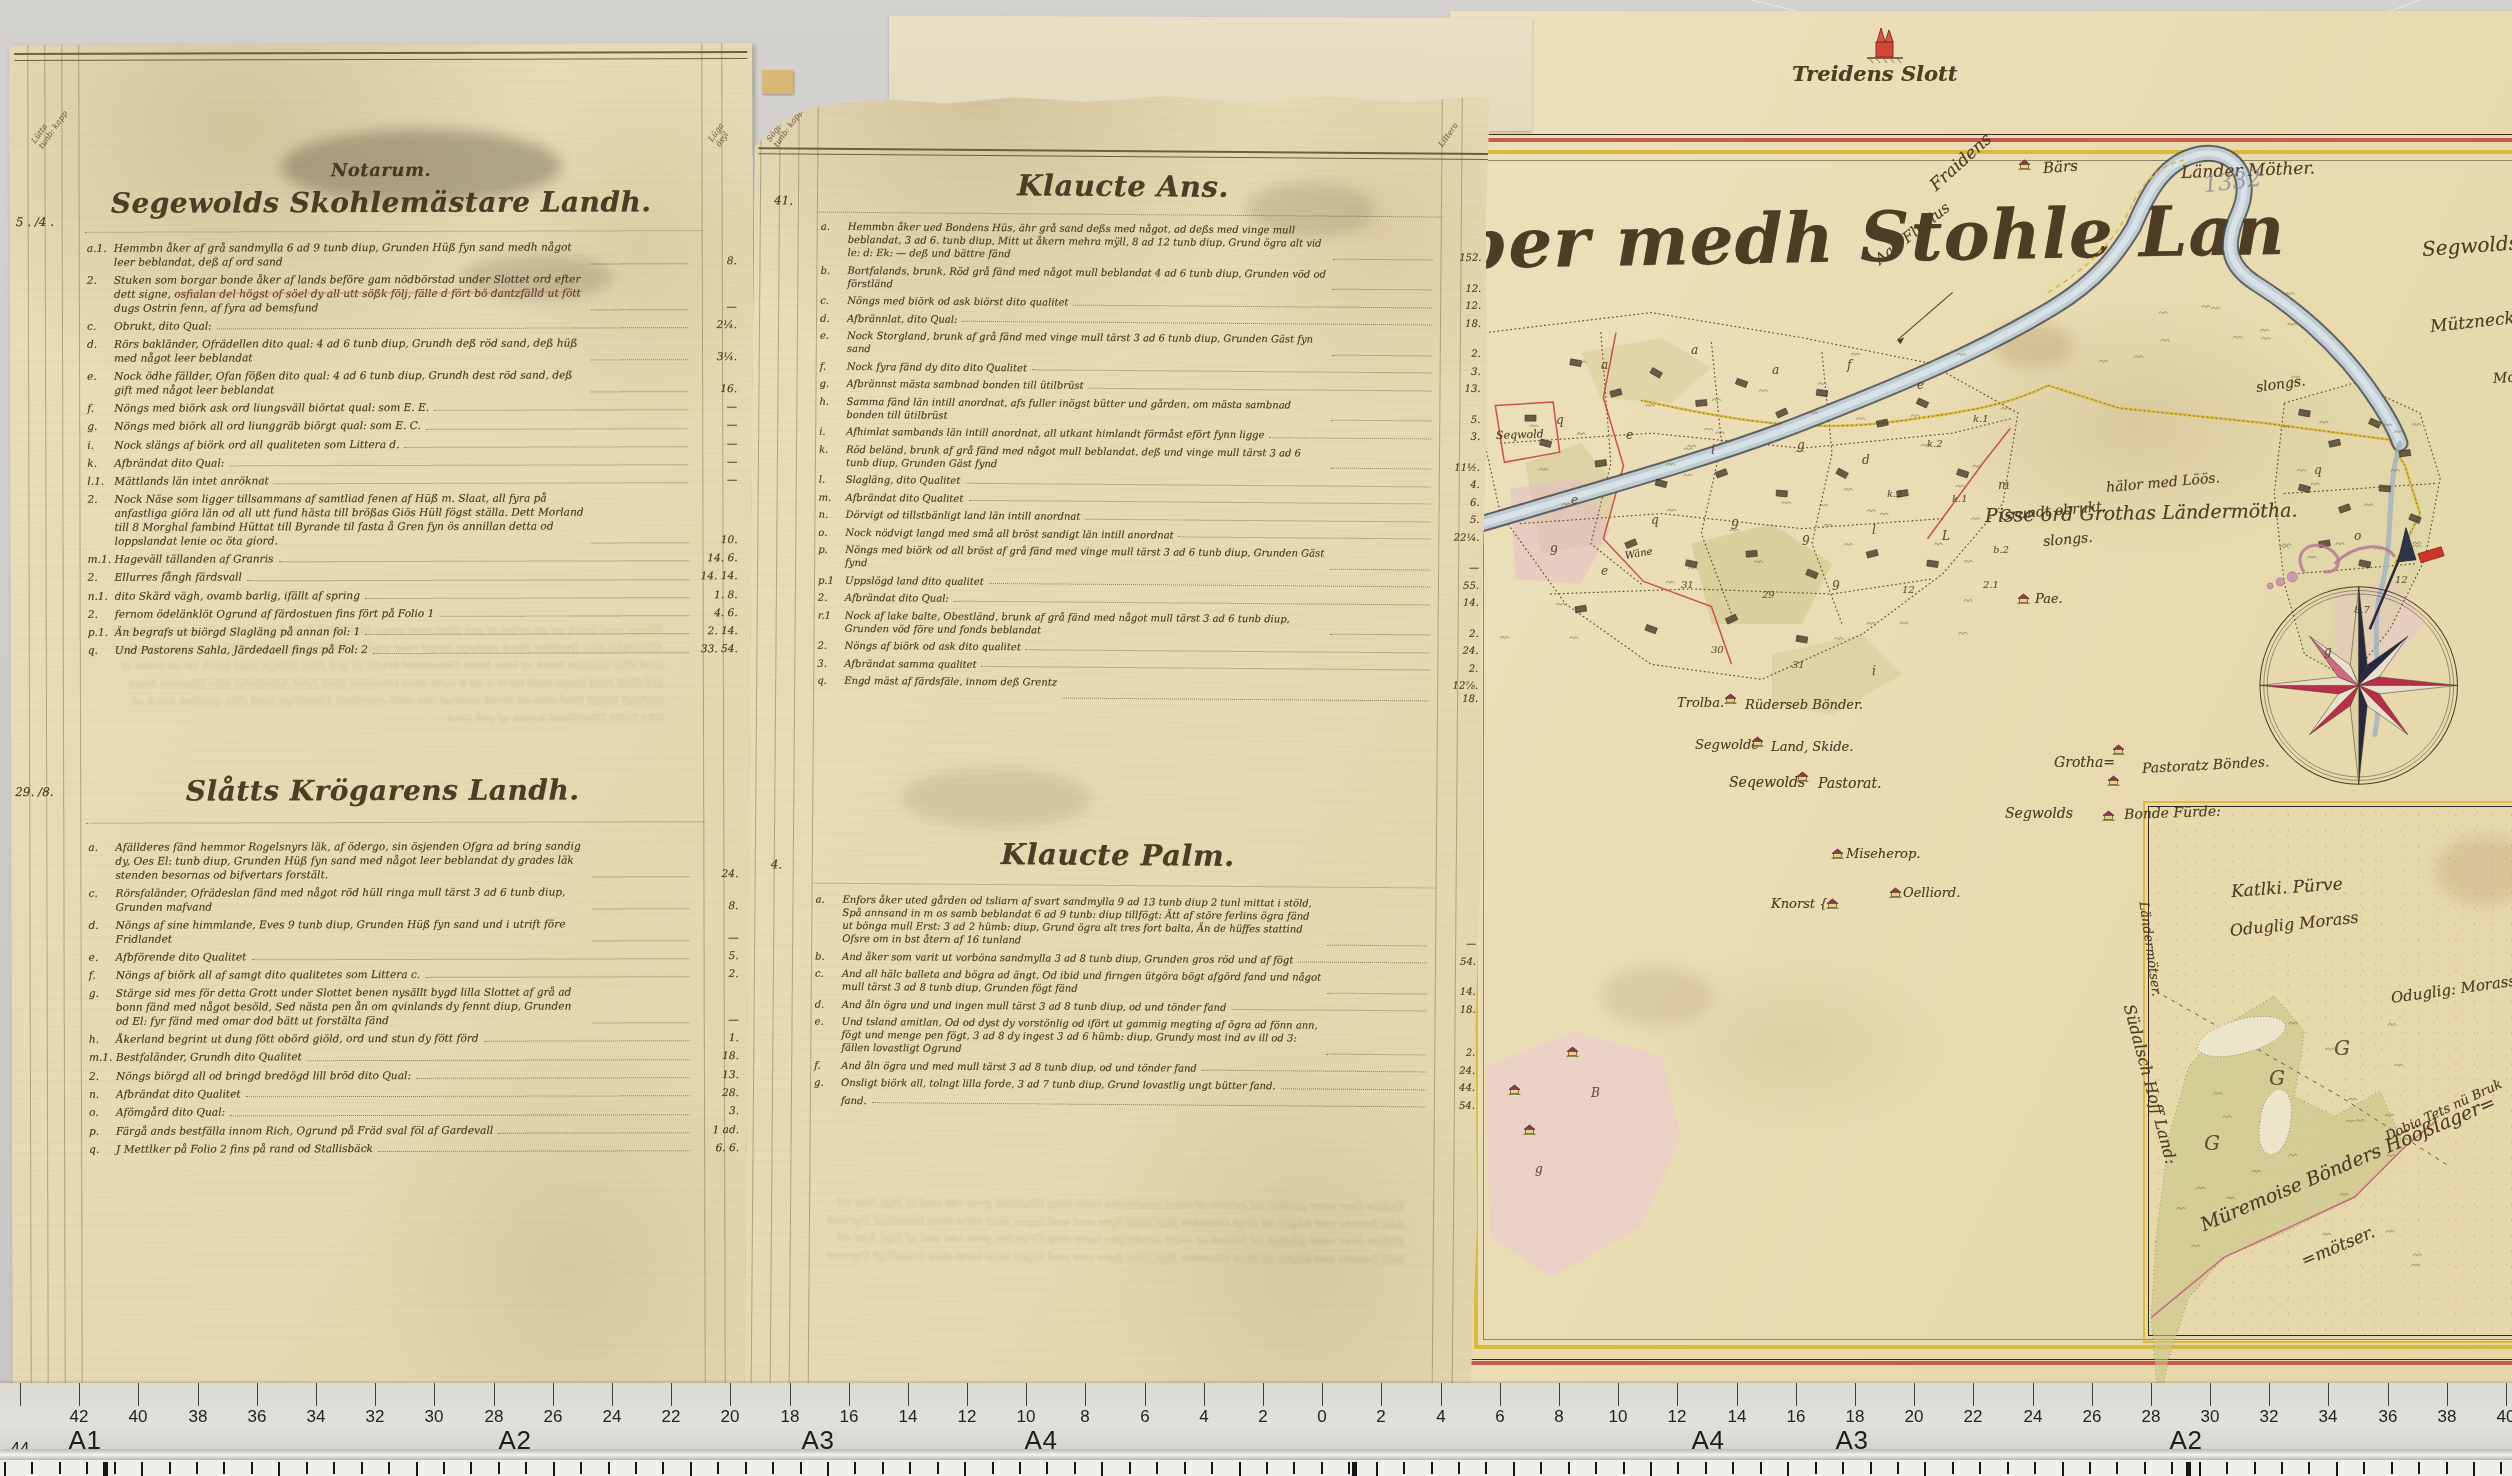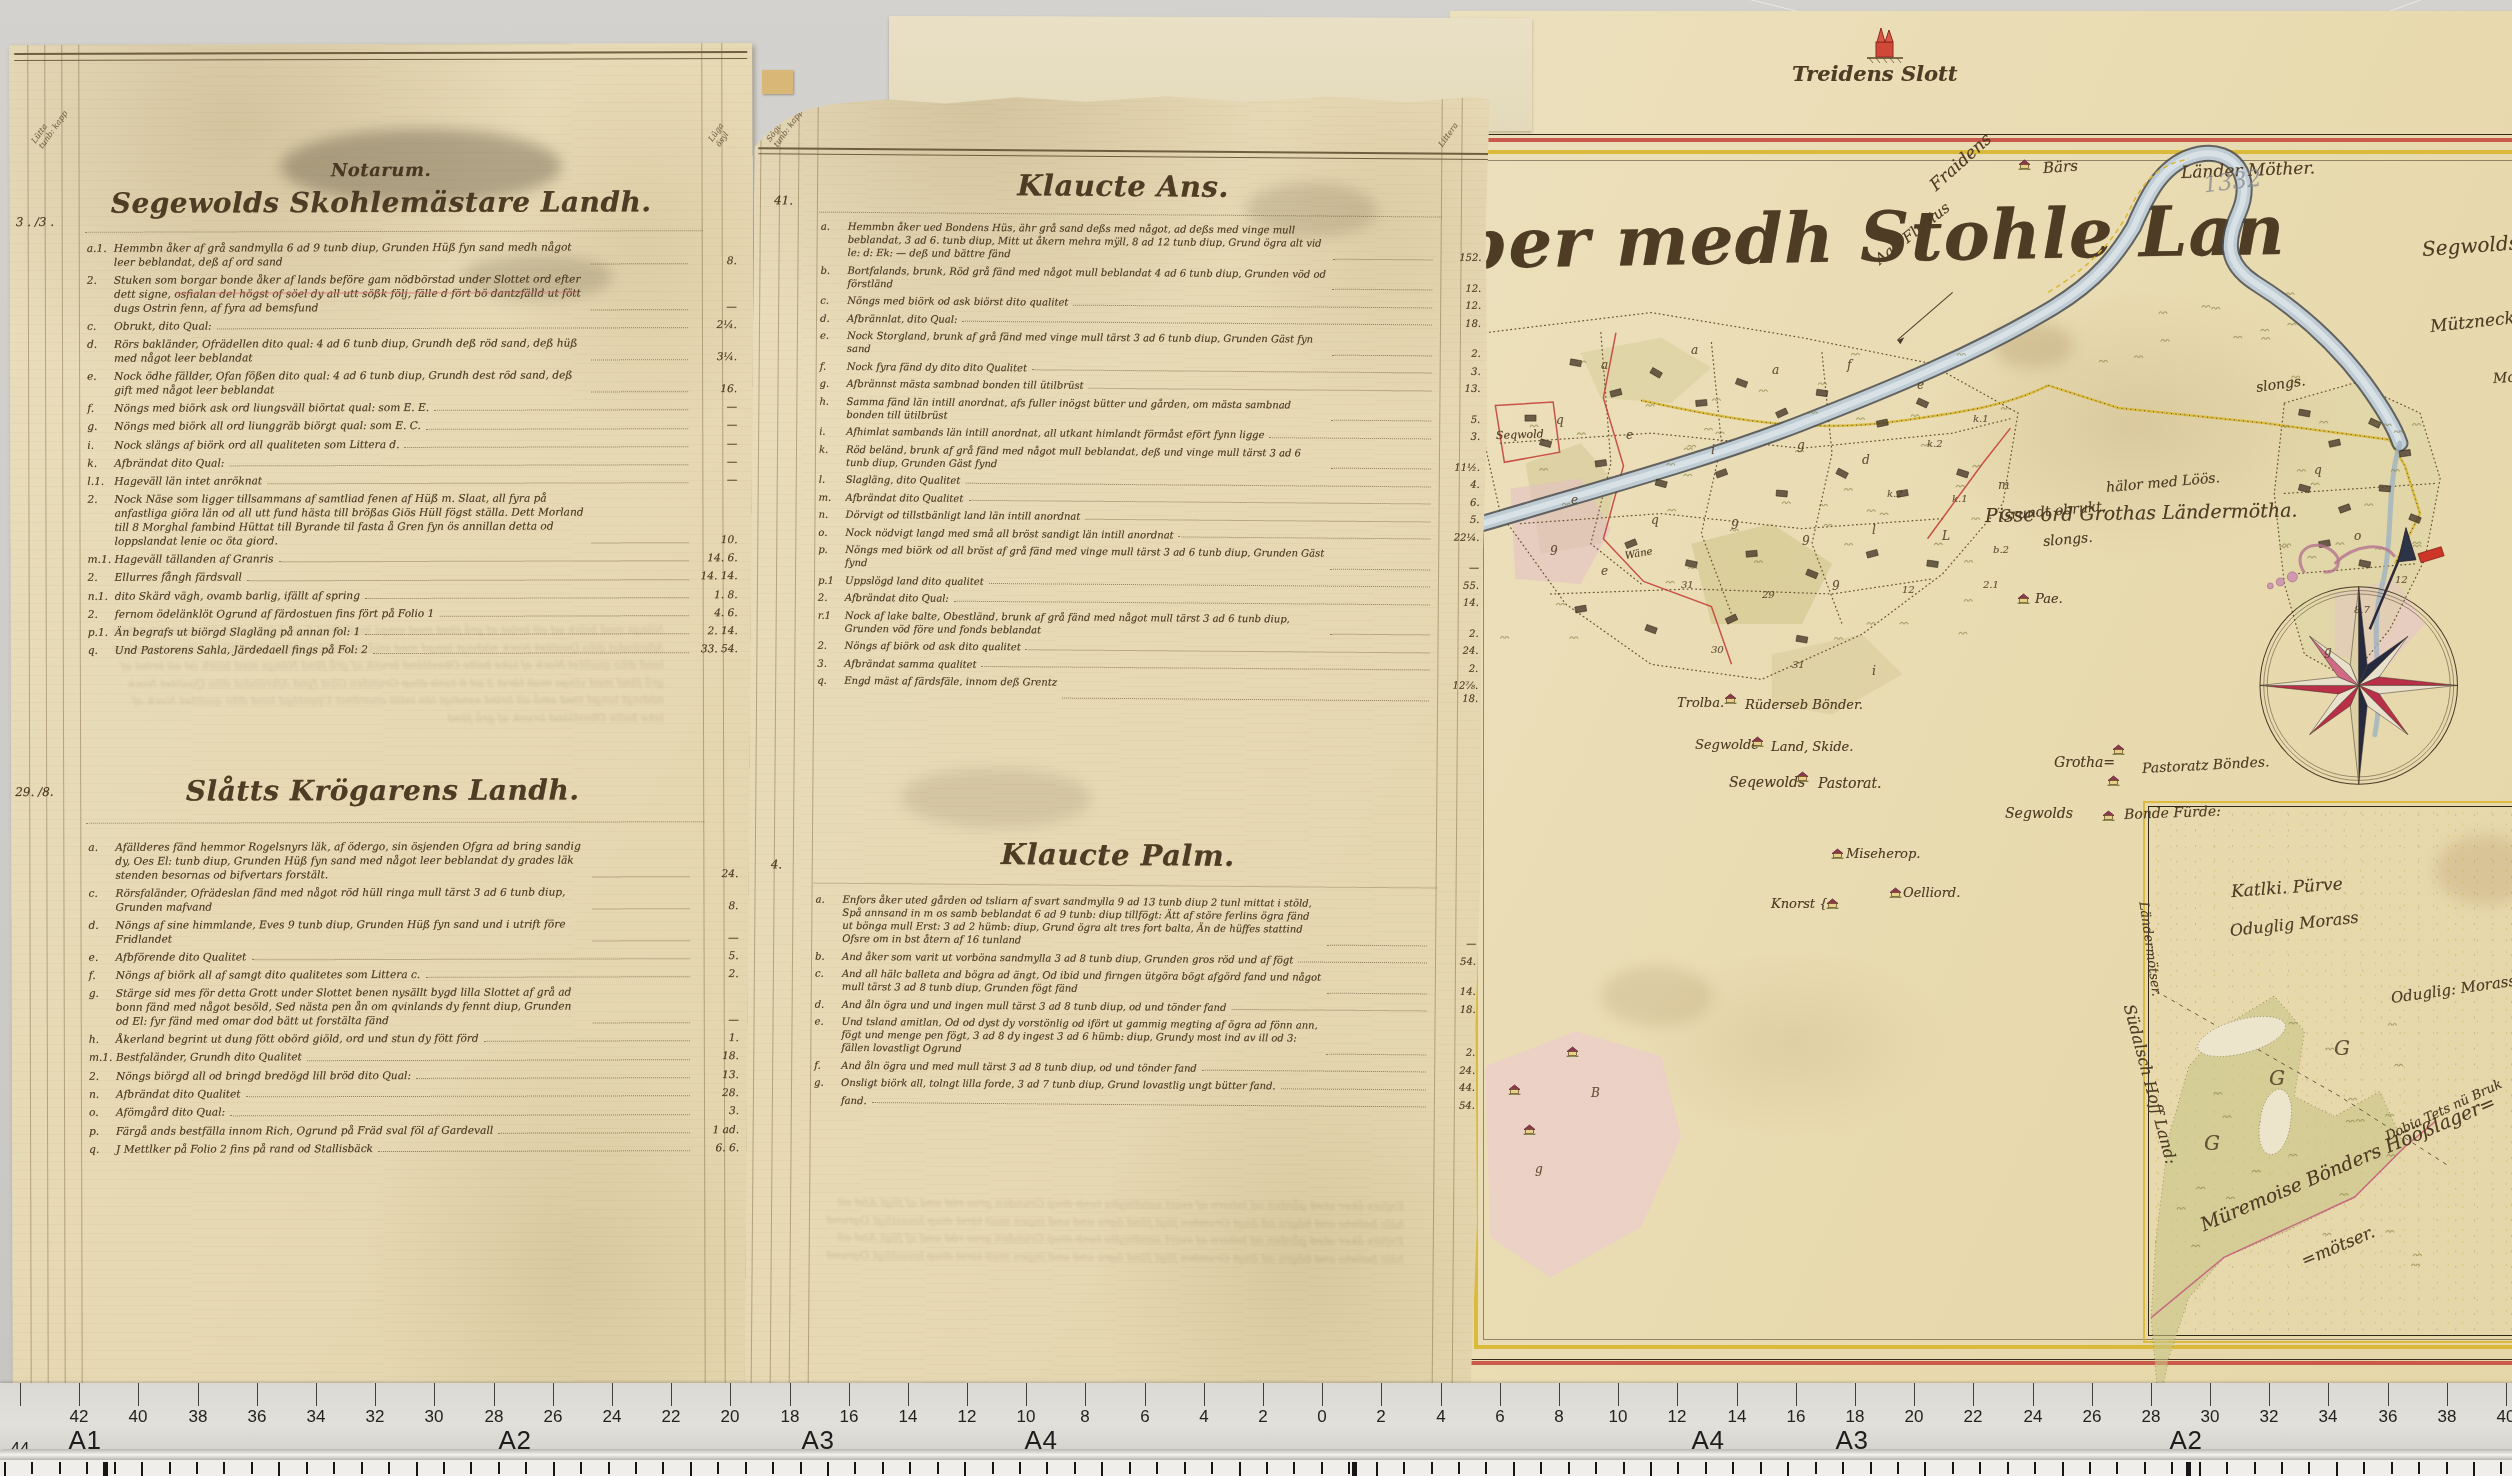--- a/index.html
+++ b/index.html
@@ -464,21 +464,21 @@
     <div class="vline" style="left:52px;"></div>
       <div class="vline" style="left:69px;"></div>
     <div class="vline" style="right:50px;"></div>
       <div class="vline" style="right:30px;"></div>
     <div class="scribble" style="left:20px;top:95px;">Lütta
 tunb: kapp</div>
     <div class="scribble" style="right:26px;top:95px;">Lüga
 ösyl</div>
     <div class="hdr" style="top:115px;font-size:18px;">Notarum.</div>
     <div class="hdr" style="top:142px;font-size:28px;">Segewolds Skohlemästare Landh.</div>
-    <div class="marginnote" style="left:6px;top:170px;">3 .  /3 .</div>
+    <div class="marginnote" style="left:6px;top:170px;">5 .  /4 .</div>
     <div class="dotline" style="left:75px;right:50px;top:187px;"></div>
     <div id="l1" class="entries" style="left:75px;right:13px;top:197px;">
         <div class="row">
           <div class="rl">a.1.</div>
           <div class="rt">Hemmbn åker af grå sandmylla 6 ad 9 tunb diup, Grunden Hüß fyn sand medh något leer beblandat, deß af ord sand</div>
           <div class="dots"></div>
           <div class="rv">8.</div>
         </div>
         <div class="row">
           <div class="rl">2.</div>
@@ -523,21 +523,21 @@
           <div class="rv">—</div>
         </div>
         <div class="row">
           <div class="rl">k.</div>
           <div class="rt">Afbrändat dito Qual:</div>
           <div class="dots"></div>
           <div class="rv">—</div>
         </div>
         <div class="row">
           <div class="rl">l.1.</div>
-          <div class="rt">Hageväll län intet anröknat</div>
+          <div class="rt">Mättlands län intet anröknat</div>
           <div class="dots"></div>
           <div class="rv">—</div>
         </div>
         <div class="row">
           <div class="rl">2.</div>
           <div class="rt">Nock Näse som ligger tillsammans af samtliad fenen af Hüß m. Slaat, all fyra på anfastliga giöra län od all utt fund hästa till brößas Giös Hüll fögst ställa. Dett Morland till 8 Morghal fambind Hüttat till Byrande til fasta å Gren fyn ös annillan detta od loppslandat lenie oc öta giord.</div>
           <div class="dots"></div>
           <div class="rv">10.</div>
         </div>
         <div class="row">

